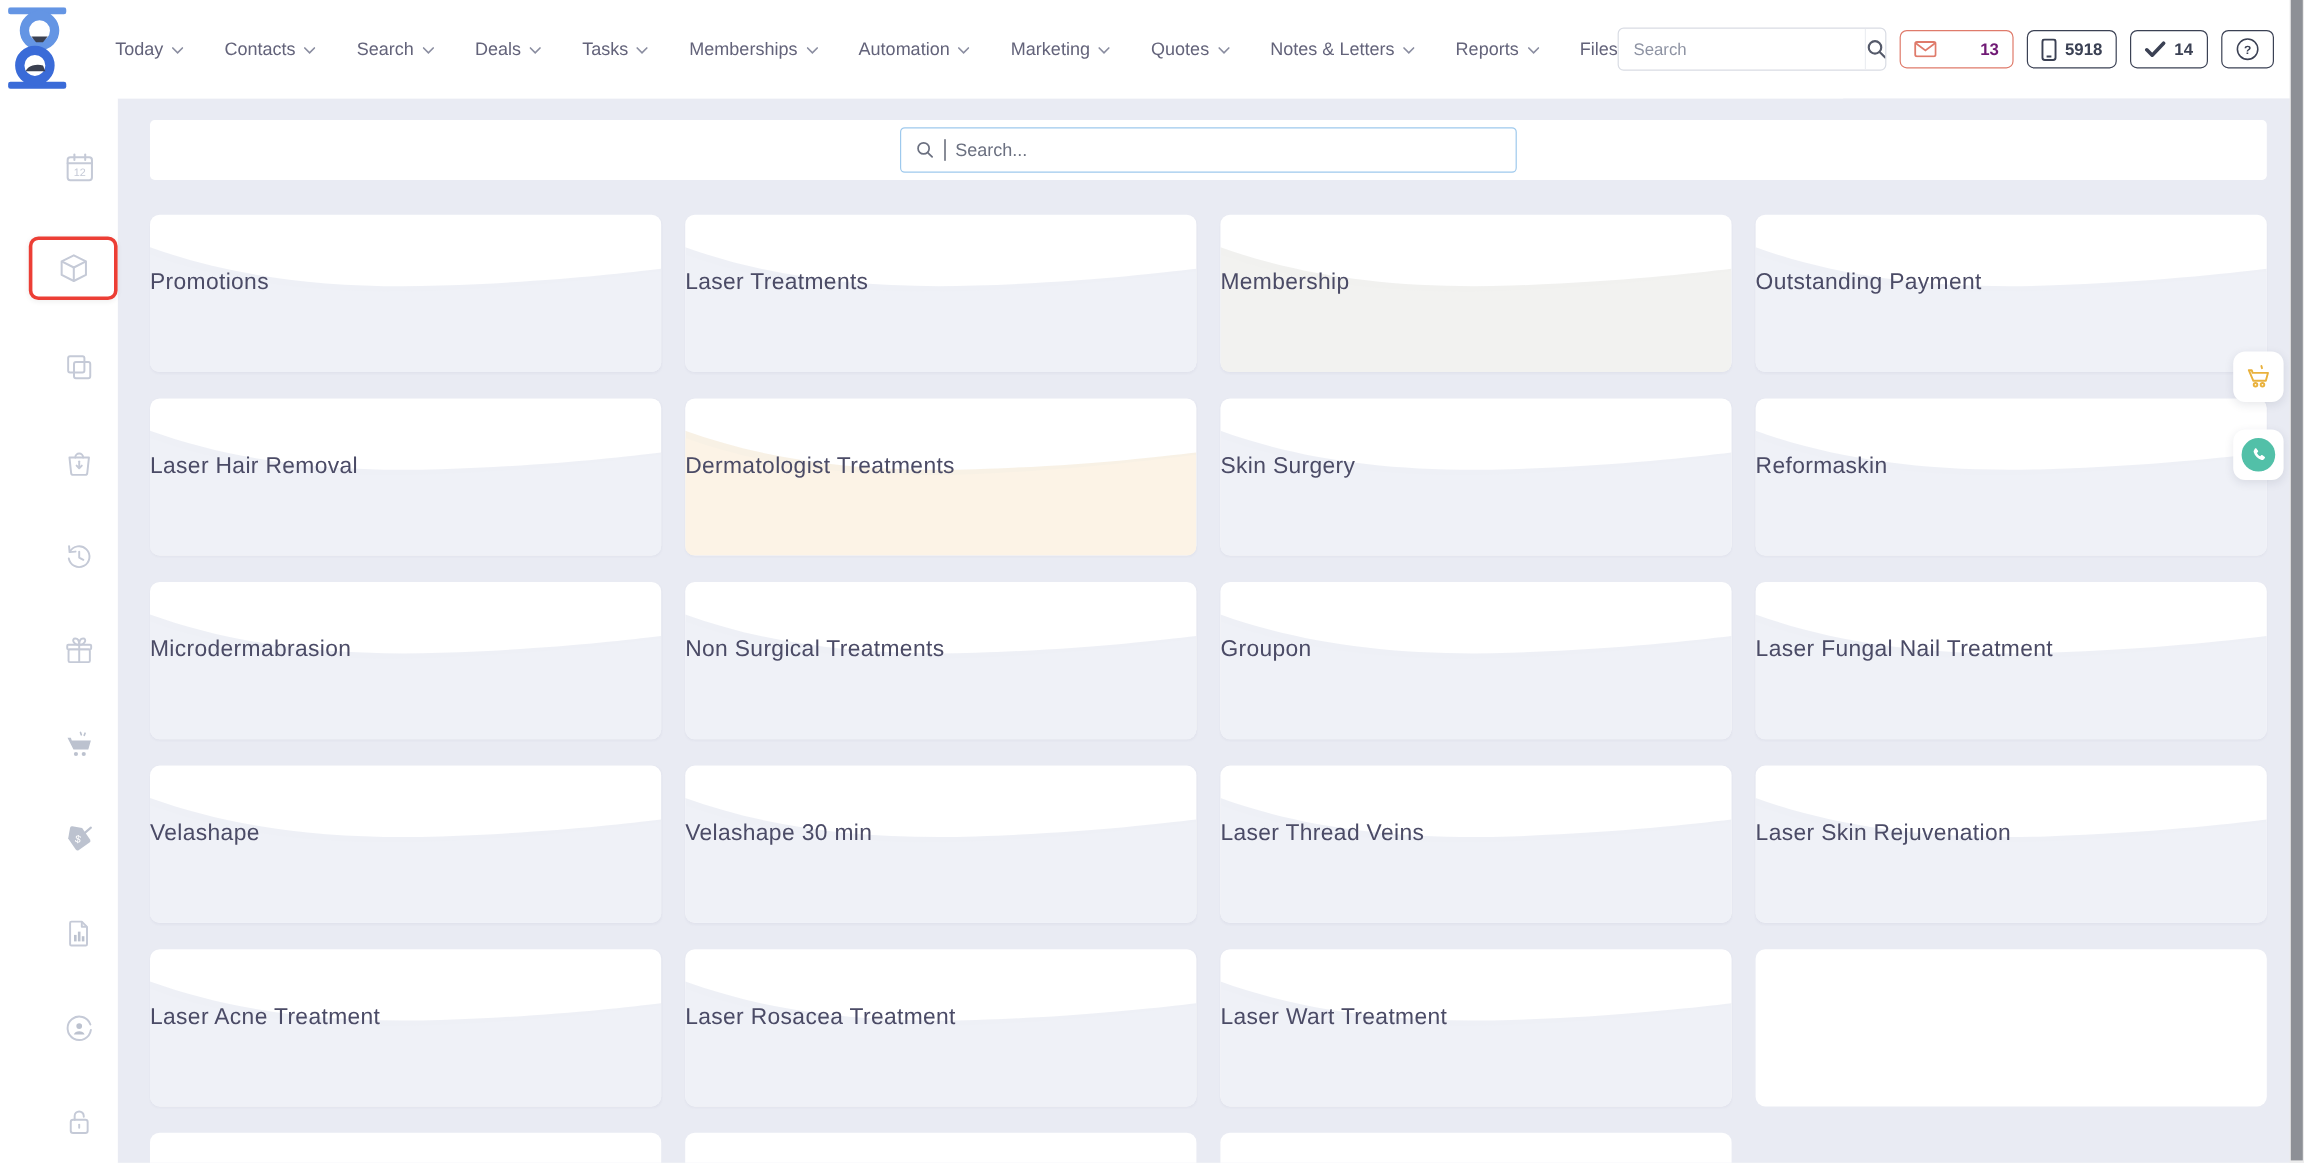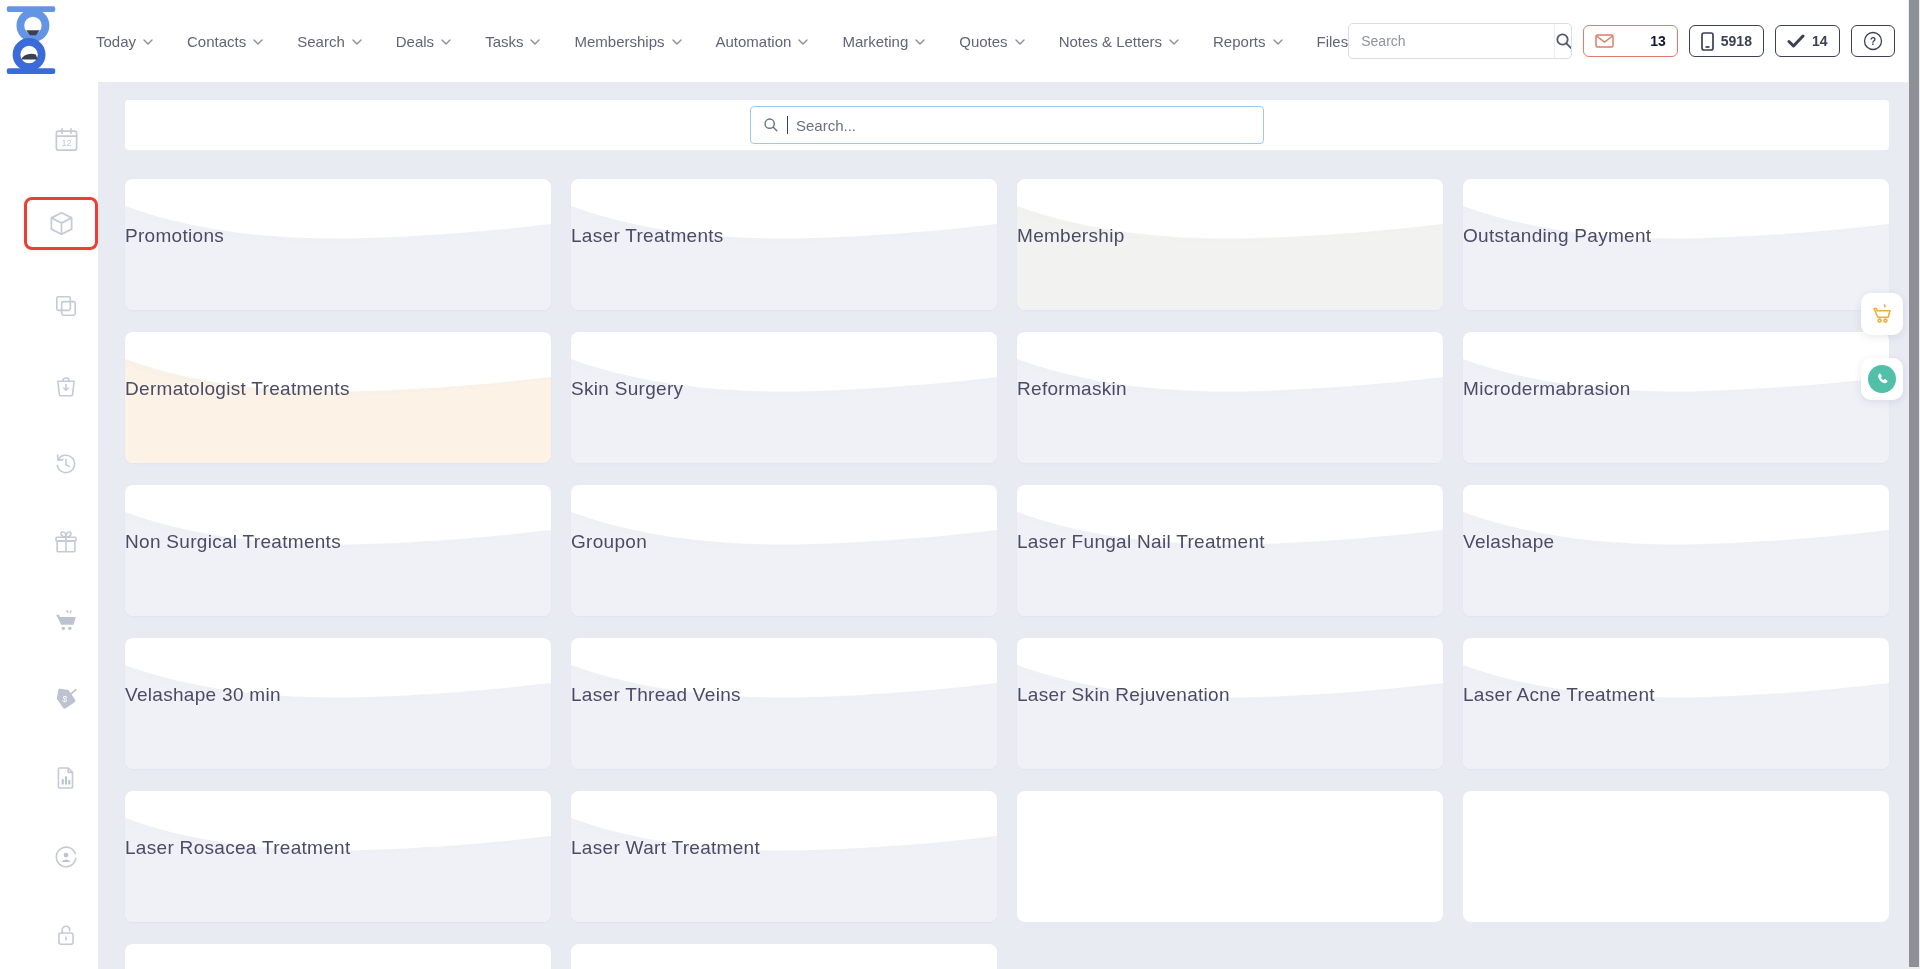--- a/index.html
+++ b/index.html
@@ -10,21 +10,21 @@
   .logo-wrap { width:98px; display:flex; justify-content:center; align-items:center; }
   .nav { display:flex; align-items:center; gap:34px; margin-left:34px; }
   .nav-item { display:flex; align-items:center; gap:7px; color:#63637a; font-size:15px; cursor:pointer; white-space:nowrap; }
   .nav-item svg { margin-top:2px; }
   .hdr-right { margin-left:auto; display:flex; align-items:center; gap:11px; padding-right:26px; }
   .hdr-search { width:224px; height:36px; border:1px solid #d9dce4; border-radius:5px; display:flex; align-items:center; background:#fff; overflow:hidden; }
   .hdr-search input { flex:1; border:none; outline:none; padding:0 12px; font-size:14px; color:#3b4154; font-family:"Liberation Sans",sans-serif; }
   .hdr-search input::placeholder { color:#8e93a3; }
   .hdr-search .mag { width:42px; height:100%; display:flex; align-items:center; justify-content:center; border-left:1px solid #eceef2; cursor:pointer; }
   .badge { height:32px; border-radius:6px; border:1.5px solid #3b4154; background:#fff; display:flex; align-items:center; gap:7px; padding:0 11px; font-size:14px; font-weight:bold; color:#3b4154; cursor:pointer; }
-  .badge.mail { border-color:#df7b6b; color:#0f172a;gap:36px; }
+  .badge.mail { border-color:#df7b6b; color:#701a75;gap:36px; }
   .user-name { font-size:12px; font-weight:bold; color:#3b4154; line-height:14px; letter-spacing:.3px; margin-left:4px; }
 
   
   .sidebar { position:absolute; top:82px; left:0; width:98px; height:887px; background:#fff; display:flex; flex-direction:column; align-items:flex-end; padding-top:36px; z-index:4;gap:23px; }
   .side-item { width:64px; height:50px; display:flex; align-items:center; justify-content:center; margin-bottom:12px; cursor:pointer; border-radius:8px; }
   .side-item.active { background:#fff; border:3.5px solid #ec3e35; width:74px; height:60px; box-shadow:0 1px 4px rgba(0,0,0,.06); }
 
   
   .main { position:absolute; top:82px; left:98px; width:1822px; height:887px; background:#e9ebf3; overflow:hidden; padding:18px 0 12px 27px; }
   .search-panel { width:1764px; height:50px; background:#fff; border-radius:4px; display:flex; align-items:center; justify-content:center; margin-bottom:29px; }
@@ -328,20 +328,27 @@
 
     <div class="card">
       <svg class="wave" viewBox="0 0 430 131" preserveAspectRatio="none">
         <path class="w-shadow" d="M0,27 C70,52 150,62 245,59 C335,56 395,49 430,45 L430,131 L0,131 Z" opacity="0.5" fill="#dde2ee"></path>
         <path class="w-fill" d="M0,33 C70,58 150,67 245,63 C335,59 395,51 430,47 L430,131 L0,131 Z" fill="#eff1f7"></path>
       </svg>
       <span class="label">Outstanding Payment</span>
     </div>
 
 
+    <div class="card">
+      <svg class="wave" viewBox="0 0 430 131" preserveAspectRatio="none">
+        <path class="w-shadow" d="M0,27 C70,52 150,62 245,59 C335,56 395,49 430,45 L430,131 L0,131 Z" opacity="0.5" fill="#dde2ee"></path>
+        <path class="w-fill" d="M0,33 C70,58 150,67 245,63 C335,59 395,51 430,47 L430,131 L0,131 Z" fill="#eff1f7"></path>
+      </svg>
+      <span class="label">Laser Hair Removal</span>
+    </div>
 
     <div class="card">
       <svg class="wave" viewBox="0 0 430 131" preserveAspectRatio="none">
         <path class="w-shadow" d="M0,27 C70,52 150,62 245,59 C335,56 395,49 430,45 L430,131 L0,131 Z" opacity="0.5" fill="#f2e4cb"></path>
         <path class="w-fill" d="M0,33 C70,58 150,67 245,63 C335,59 395,51 430,47 L430,131 L0,131 Z" fill="#fcf3e6"></path>
       </svg>
       <span class="label">Dermatologist Treatments</span>
     </div>
 
     <div class="card">

